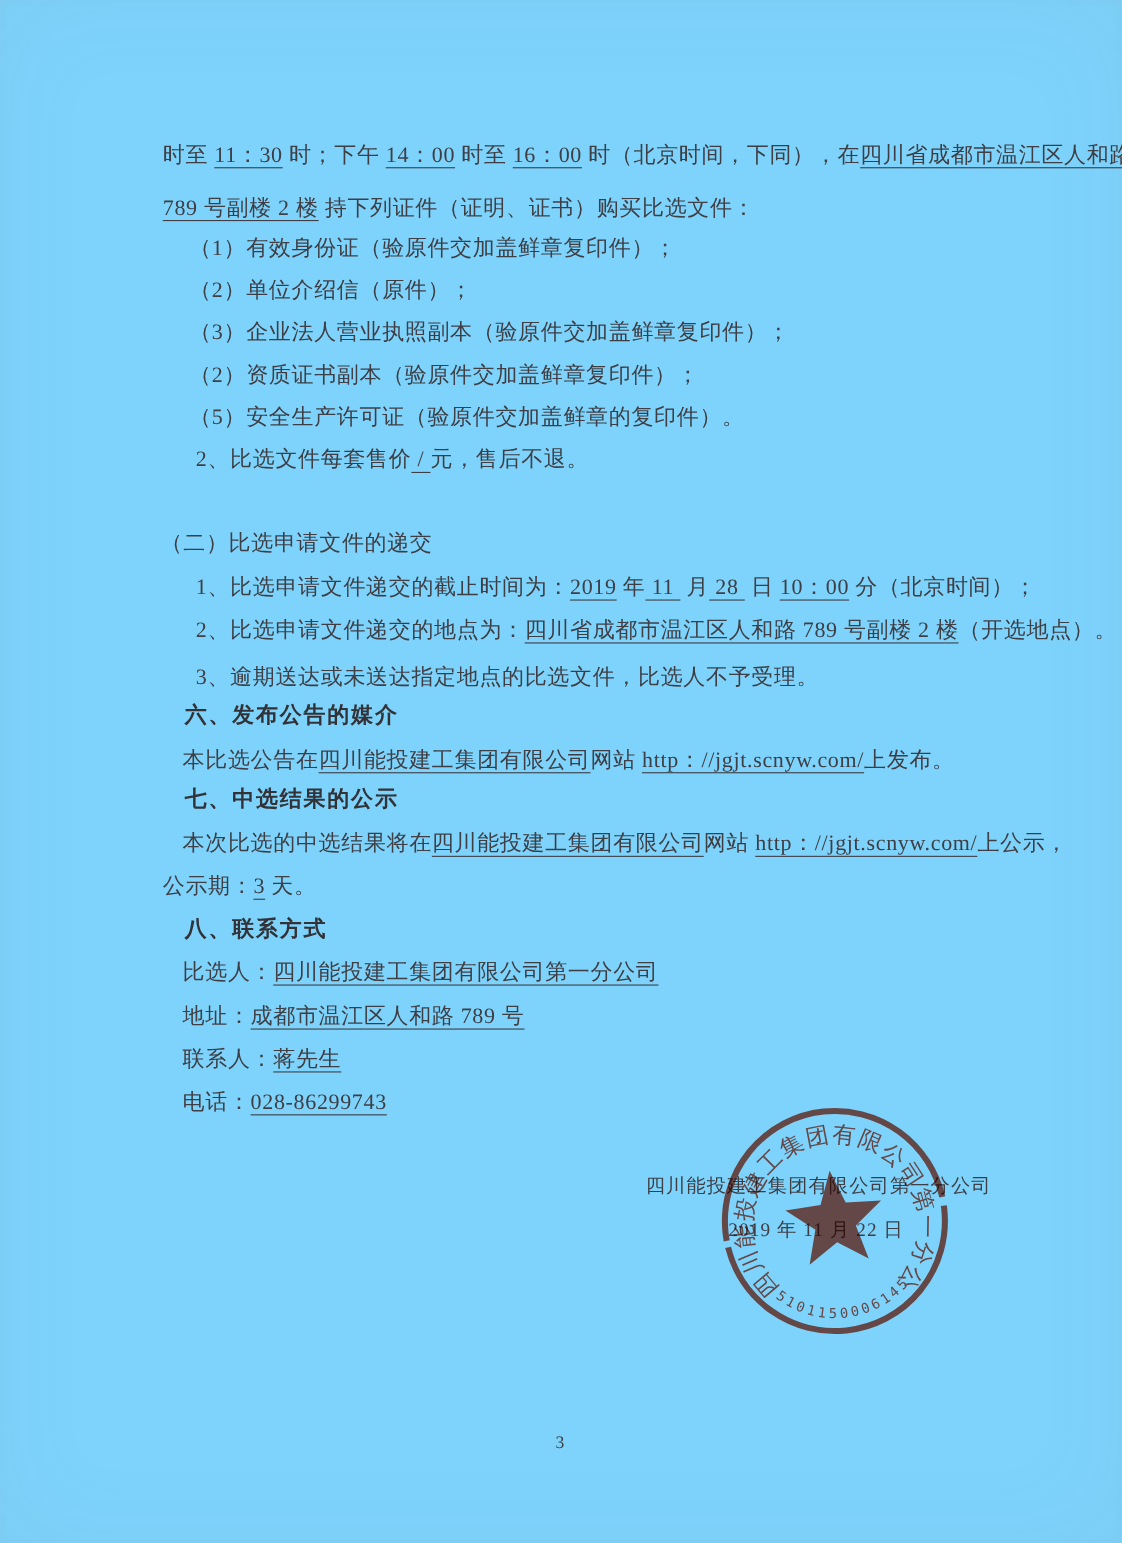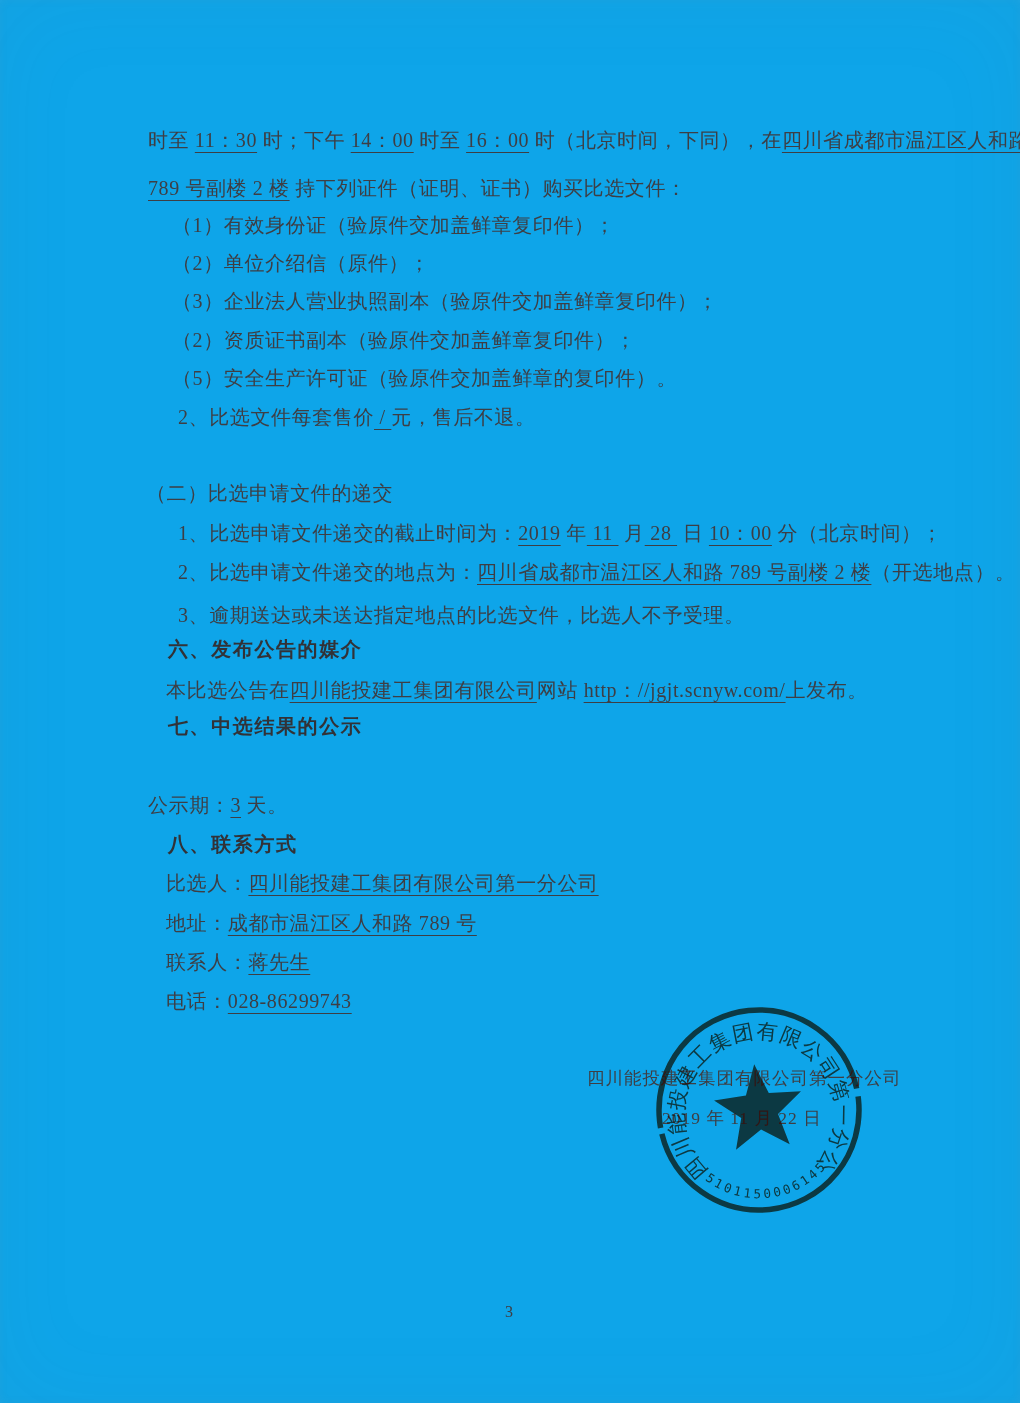--- a/index.html
+++ b/index.html
@@ -3,21 +3,21 @@
 <meta charset="utf-8">
 <style>
   html,body{margin:0;padding:0;}
   body{
     width:1020px;height:1403px;position:relative;
     background:#f2f2f0;
     font-family:"Liberation Serif","DejaVu Serif",serif;
   }
   .page{
     position:absolute;inset:0;
-    background:#0ea5e9;
+    background:#7dd3fc;
     box-shadow:inset 0 0 90px rgba(120,120,115,.06), inset 0 0 8px rgba(160,160,155,.08);
     overflow:hidden;
   }
   .line{
     position:absolute;white-space:pre;
     font-size:20px;letter-spacing:.6px;color:#3e3e44;
     font-family:"Liberation Serif","DejaVu Serif",serif;
   }
   .hd{font-weight:700;letter-spacing:1.6px;color:#323237;}
   .lbl{font-weight:400;}
@@ -55,20 +55,21 @@
   <div class="line" style="top:559px;left:178px;text-align:center;"><span>2、比选申请文件递交的地点为：</span><span class="u">四川省成都市温江区人和路 789 号副楼 2 楼</span><span>（开选地点）。</span></div>
 
   <div class="line" style="top:602px;left:178px;"><span>3、逾期送达或未送达指定地点的比选文件，比选人不予受理。</span></div>
 
   <div class="line hd" style="top:636px;left:168px;"><span>六、发布公告的媒介</span></div>
 
   <div class="line" style="top:677px;left:166px;"><span>本比选公告在</span><span class="u">四川能投建工集团有限公司</span><span>网站 </span><span class="u">http：//jgjt.scnyw.com/</span><span>上发布。</span></div>
 
   <div class="line hd" style="top:713px;left:168px;"><span>七、中选结果的公示</span></div>
 
+  <div class="line" style="top:753px;left:166px;"><span>本次比选的中选结果将在</span><span class="u">四川能投建工集团有限公司</span><span>网站 </span><span class="u">http：//jgjt.scnyw.com/</span><span>上公示，</span></div>
 
   <div class="line" style="top:792px;left:148px;"><span>公示期：</span><span class="u">3</span><span> 天。</span></div>
 
   <div class="line hd" style="top:831px;left:168px;"><span>八、联系方式</span></div>
 
   <div class="line" style="top:870px;left:166px;"><span class="lbl">比选人：</span><span class="u lbl">四川能投建工集团有限公司第一分公司</span></div>
 
   <div class="line" style="top:910px;left:166px;"><span class="lbl">地址：</span><span class="u">成都市温江区人和路 789 号</span></div>
 
   <div class="line" style="top:949px;left:166px;"><span class="lbl">联系人：</span><span class="u">蒋先生</span></div>

